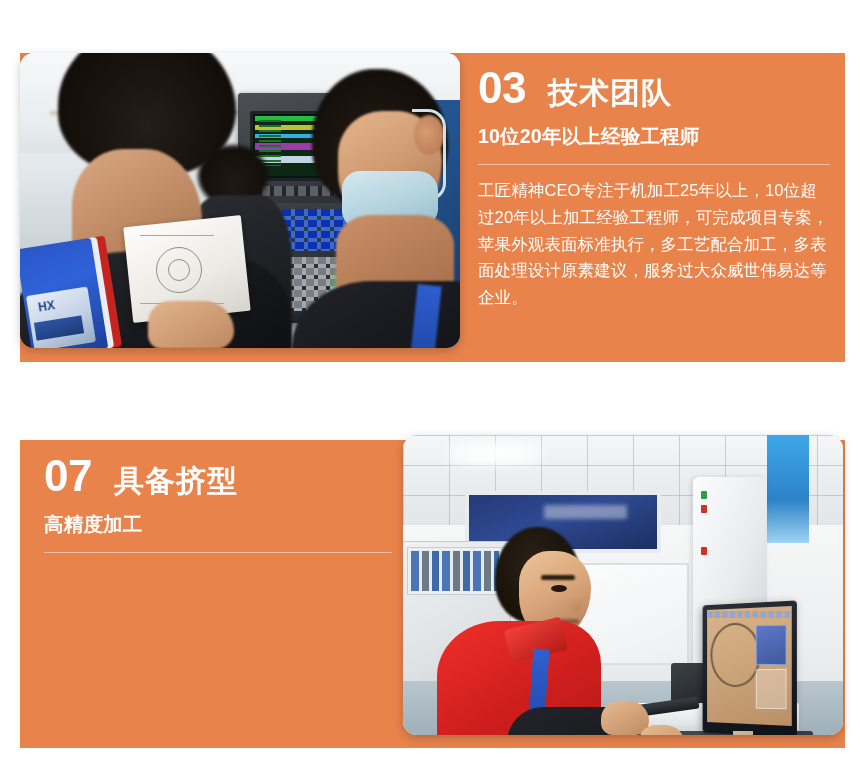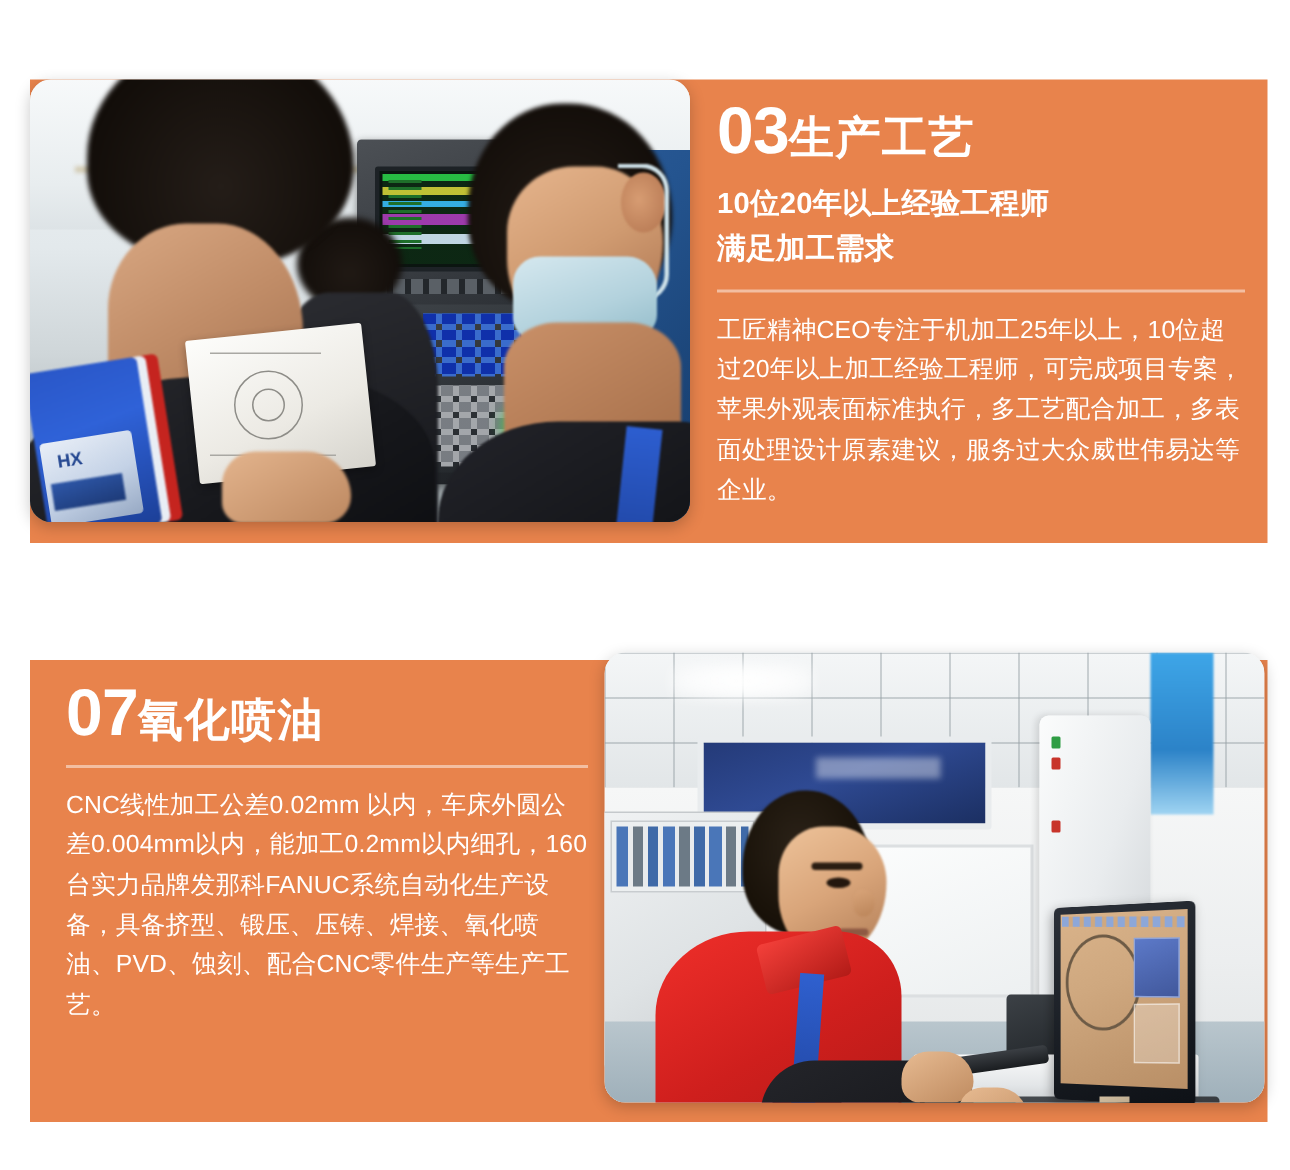--- a/index.html
+++ b/index.html
@@ -518,21 +518,21 @@
   }
 
   
   .txt-block { position: absolute; color: #ffffff; }
   .txt-03 { left: 478px; top: 66px; width: 352px; }
   .txt-04 { left: 44px; top: 454px; width: 348px; }
 
   .head-row {
     display: flex;
     align-items: baseline;
-    gap: 0;
+    gap: 22px;
     margin-bottom: 12px;
   }
   .head-num {
     font-size: 44px;
     font-weight: bold;
     line-height: 1;
     letter-spacing: -0.5px;
   }
   .head-label {
     font-size: 30px;
@@ -611,41 +611,40 @@
       <div class="p03-lanyard"></div>
       <div class="p03-badge"></div>
       <div class="p03-badge-hx">HX</div>
       <div class="p03-badge-bar"></div>
     </div>
   </div>
 
   <div class="txt-block txt-03">
     <div class="head-row">
       <span class="head-num">03</span>
-      <span class="head-label">生产工艺</span>
+      <span class="head-label">技术团队</span>
     </div>
     <div class="subtitle">
       <div>10位20年以上经验工程师</div>
-      <div>满足加工需求</div>
     </div>
     <div class="divider"></div>
     <div class="body-text">工匠精神CEO专注于机加工25年以上，10位超过20年以上加工经验工程师，可完成项目专案，苹果外观表面标准执行，多工艺配合加工，多表面处理设计原素建议，服务过大众威世伟易达等企业。</div>
   </div>
 
   <div class="panel panel-04"></div>
 
   <div class="txt-block txt-04">
     <div class="head-row">
       <span class="head-num">07</span>
-      <span class="head-label">氧化喷油</span>
+      <span class="head-label">具备挤型</span>
     </div>
     <div class="subtitle">
+      <div>高精度加工</div>
     </div>
     <div class="divider"></div>
-    <div class="body-text">CNC线性加工公差0.02mm 以内，车床外圆公差0.004mm以内，能加工0.2mm以内细孔，160台实力品牌发那科FANUC系统自动化生产设备，具备挤型、锻压、压铸、焊接、氧化喷油、PVD、蚀刻、配合CNC零件生产等生产工艺。</div>
   </div>
 
   <div class="photo photo-04">
     <div class="photo-inner">
       <div class="p04-bg"></div>
       <div class="p04-ceiling"></div>
       <div class="p04-lamp"></div>
       <div class="p04-wall"></div>
       <div class="p04-window"></div>
       <div class="p04-blueblind"></div>

